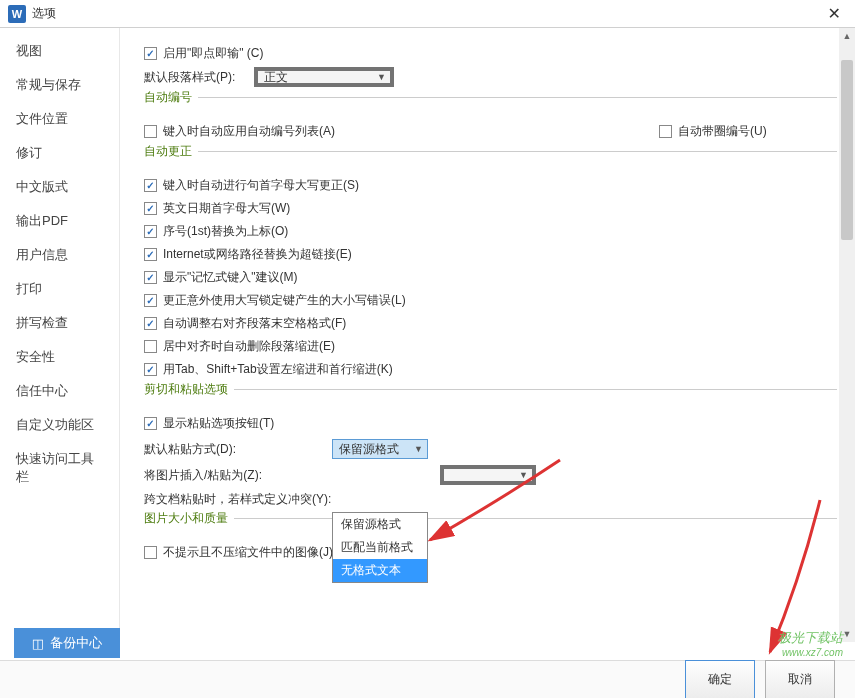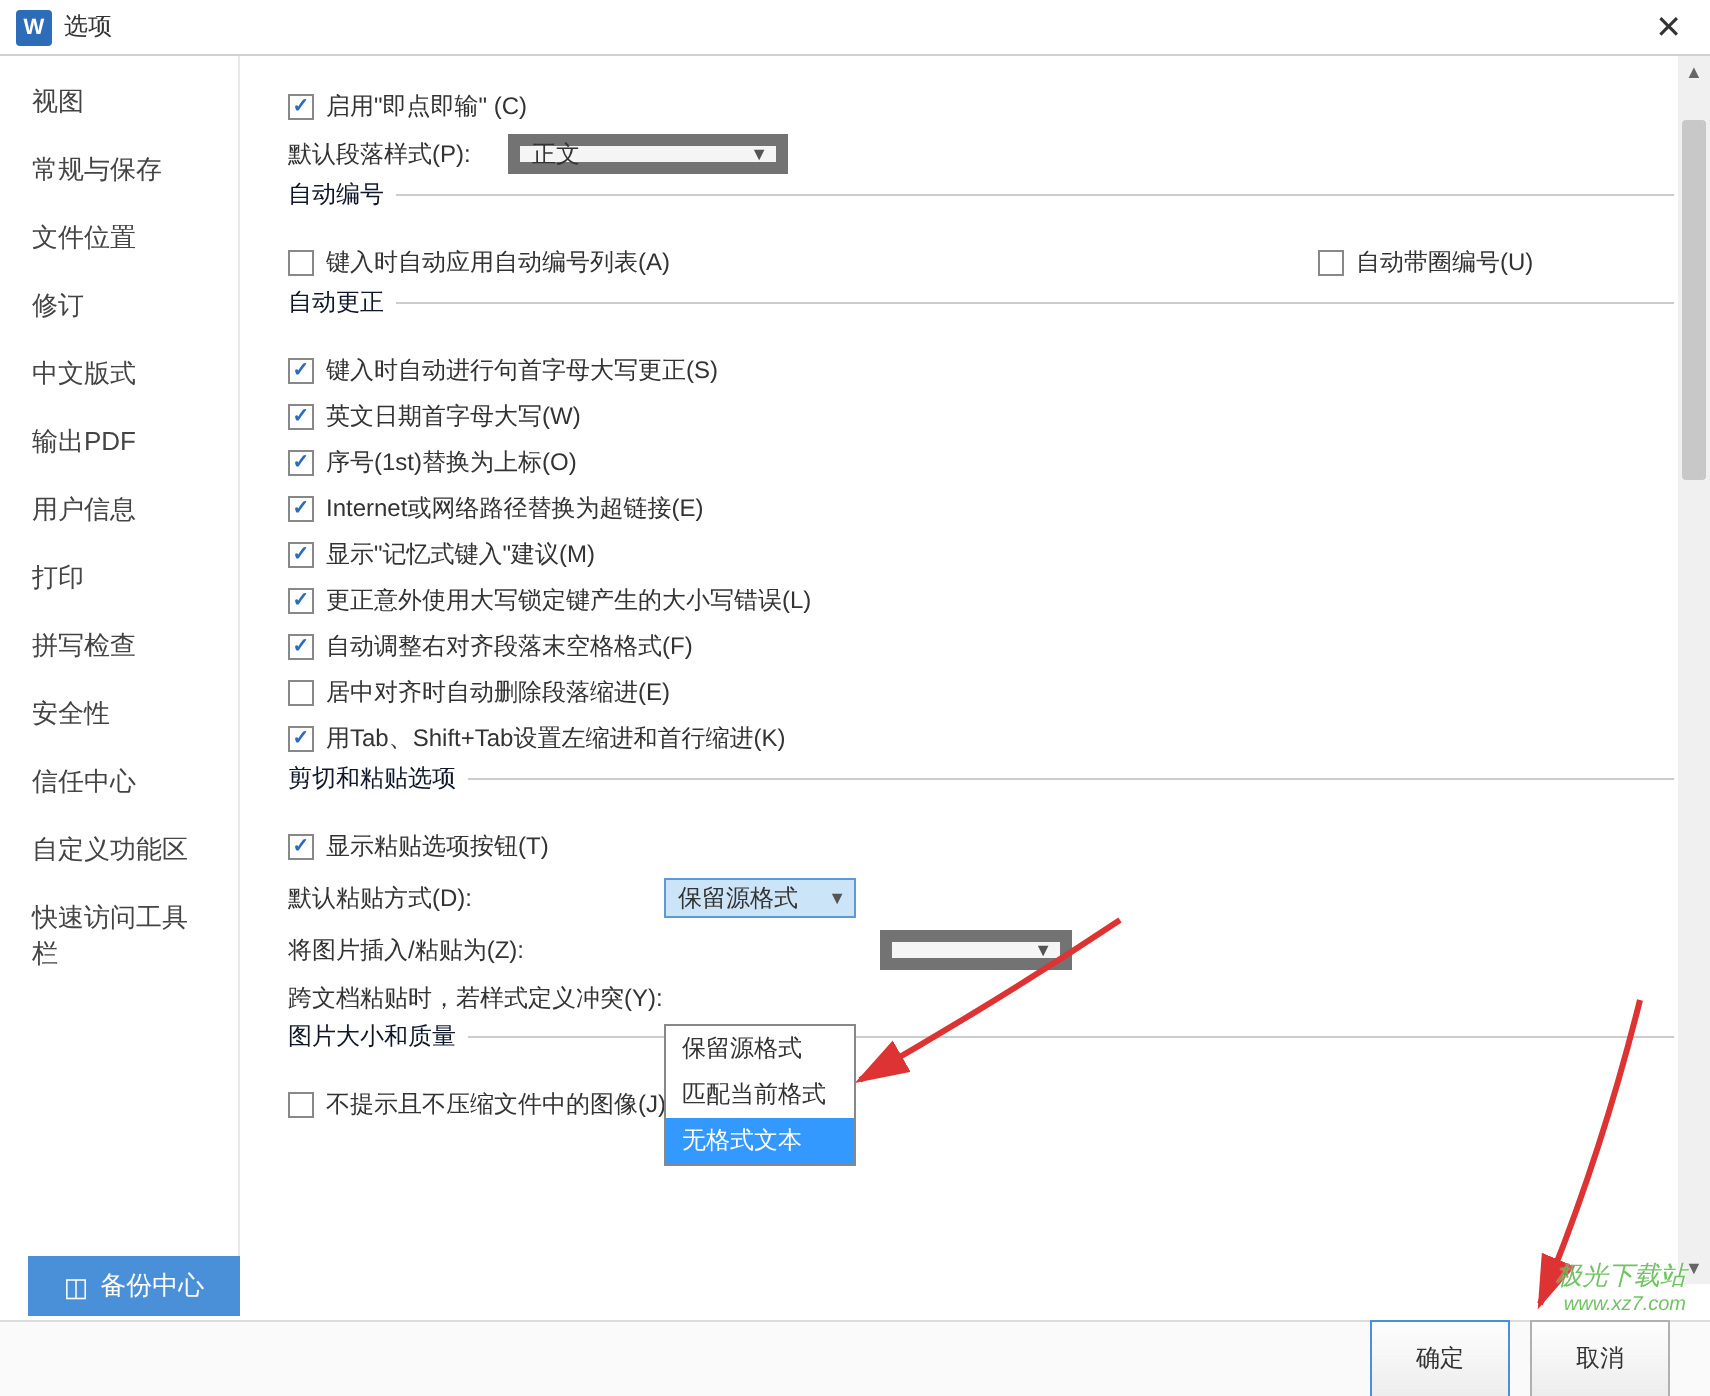--- a/index.html
+++ b/index.html
@@ -10,24 +10,24 @@
 .titlebar-close { font-size: 16px; cursor: pointer; padding: 0 6px; }
 .dialog-body { display: flex; height: 614px; }
 .sidebar { width: 120px; background: #fff; border-right: 1px solid #e8e8e8; padding-top: 6px; }
 .sidebar-item { padding: 8px 16px; font-size: 13px; color: #444; cursor: pointer; }
 .sidebar-item.active { color: #2c6cb8; }
 .content { flex: 1; position: relative; overflow: hidden; }
 .content-inner { padding: 12px 18px 12px 24px; height: 100%; overflow-y: auto; }
 .checkbox { width: 13px; height: 13px; margin-right: 6px; border: 1px solid #888; display: inline-flex; align-items: center; justify-content: center; font-size: 10px; color: #2c6cb8; background: #fff; cursor: pointer; }
 .checkbox.checked::after { content: "✓"; font-weight: bold; }
 .fieldset { border: none; border-top: 1px solid #ccc; margin: 10px 0 6px 0; padding-top: 0; position: relative; }
-.legend { position: relative; top: -9px; background: #fff; padding-right: 6px; font-size: 12px; color: #0f172a; display: inline-block; }
+.legend { position: relative; top: -9px; background: #fff; padding-right: 6px; font-size: 12px; color: #4d7c0f; display: inline-block; }
 .label-row { display: flex; align-items: center; margin: 4px 0 4px 0; }
 .label-row .lbl { min-width: 110px; }
-.select { border: 6px solid #737373; background: #f5f5f5; height: 20px; display: flex; align-items: center; padding: 0 6px; font-size: 12px; position: relative; min-width: 130px; }
+.select { border: 4px solid #737373; background: #f5f5f5; height: 20px; display: flex; align-items: center; padding: 0 6px; font-size: 12px; position: relative; min-width: 130px; }
 .select .arrow { position: absolute; right: 4px; font-size: 9px; color: #555; }
 .select-highlight { background: #cce4f7; border: 1px solid #5b9bd5; }
 .dropdown-panel { position: absolute; border: 1px solid #888; background: #fff; z-index: 5; }
 .dropdown-panel .opt { padding: 3px 8px; font-size: 12px; min-width: 94px; }
 .dropdown-panel .opt.sel { background: #3399ff; color: #fff; }
 .help-icon { width: 16px; height: 16px; border: 1px solid #8ab4d8; border-radius: 50%; color: #5a9bd4; display: inline-flex; align-items: center; justify-content: center; font-size: 11px; margin-left: 8px; cursor: pointer; }
 .scrollbar { position: absolute; right: 0; top: 0; width: 16px; height: 100%; background: #f0f0f0; }
 .scroll-thumb { position: absolute; right: 2px; top: 32px; width: 12px; height: 180px; background: #c8c8c8; border-radius: 2px; }
 .scroll-up, .scroll-down { position: absolute; right: 0; width: 16px; height: 16px; display: flex; align-items: center; justify-content: center; font-size: 9px; color: #666; cursor: pointer;}
 .scroll-up { top: 0; } .scroll-down { bottom: 0; }

